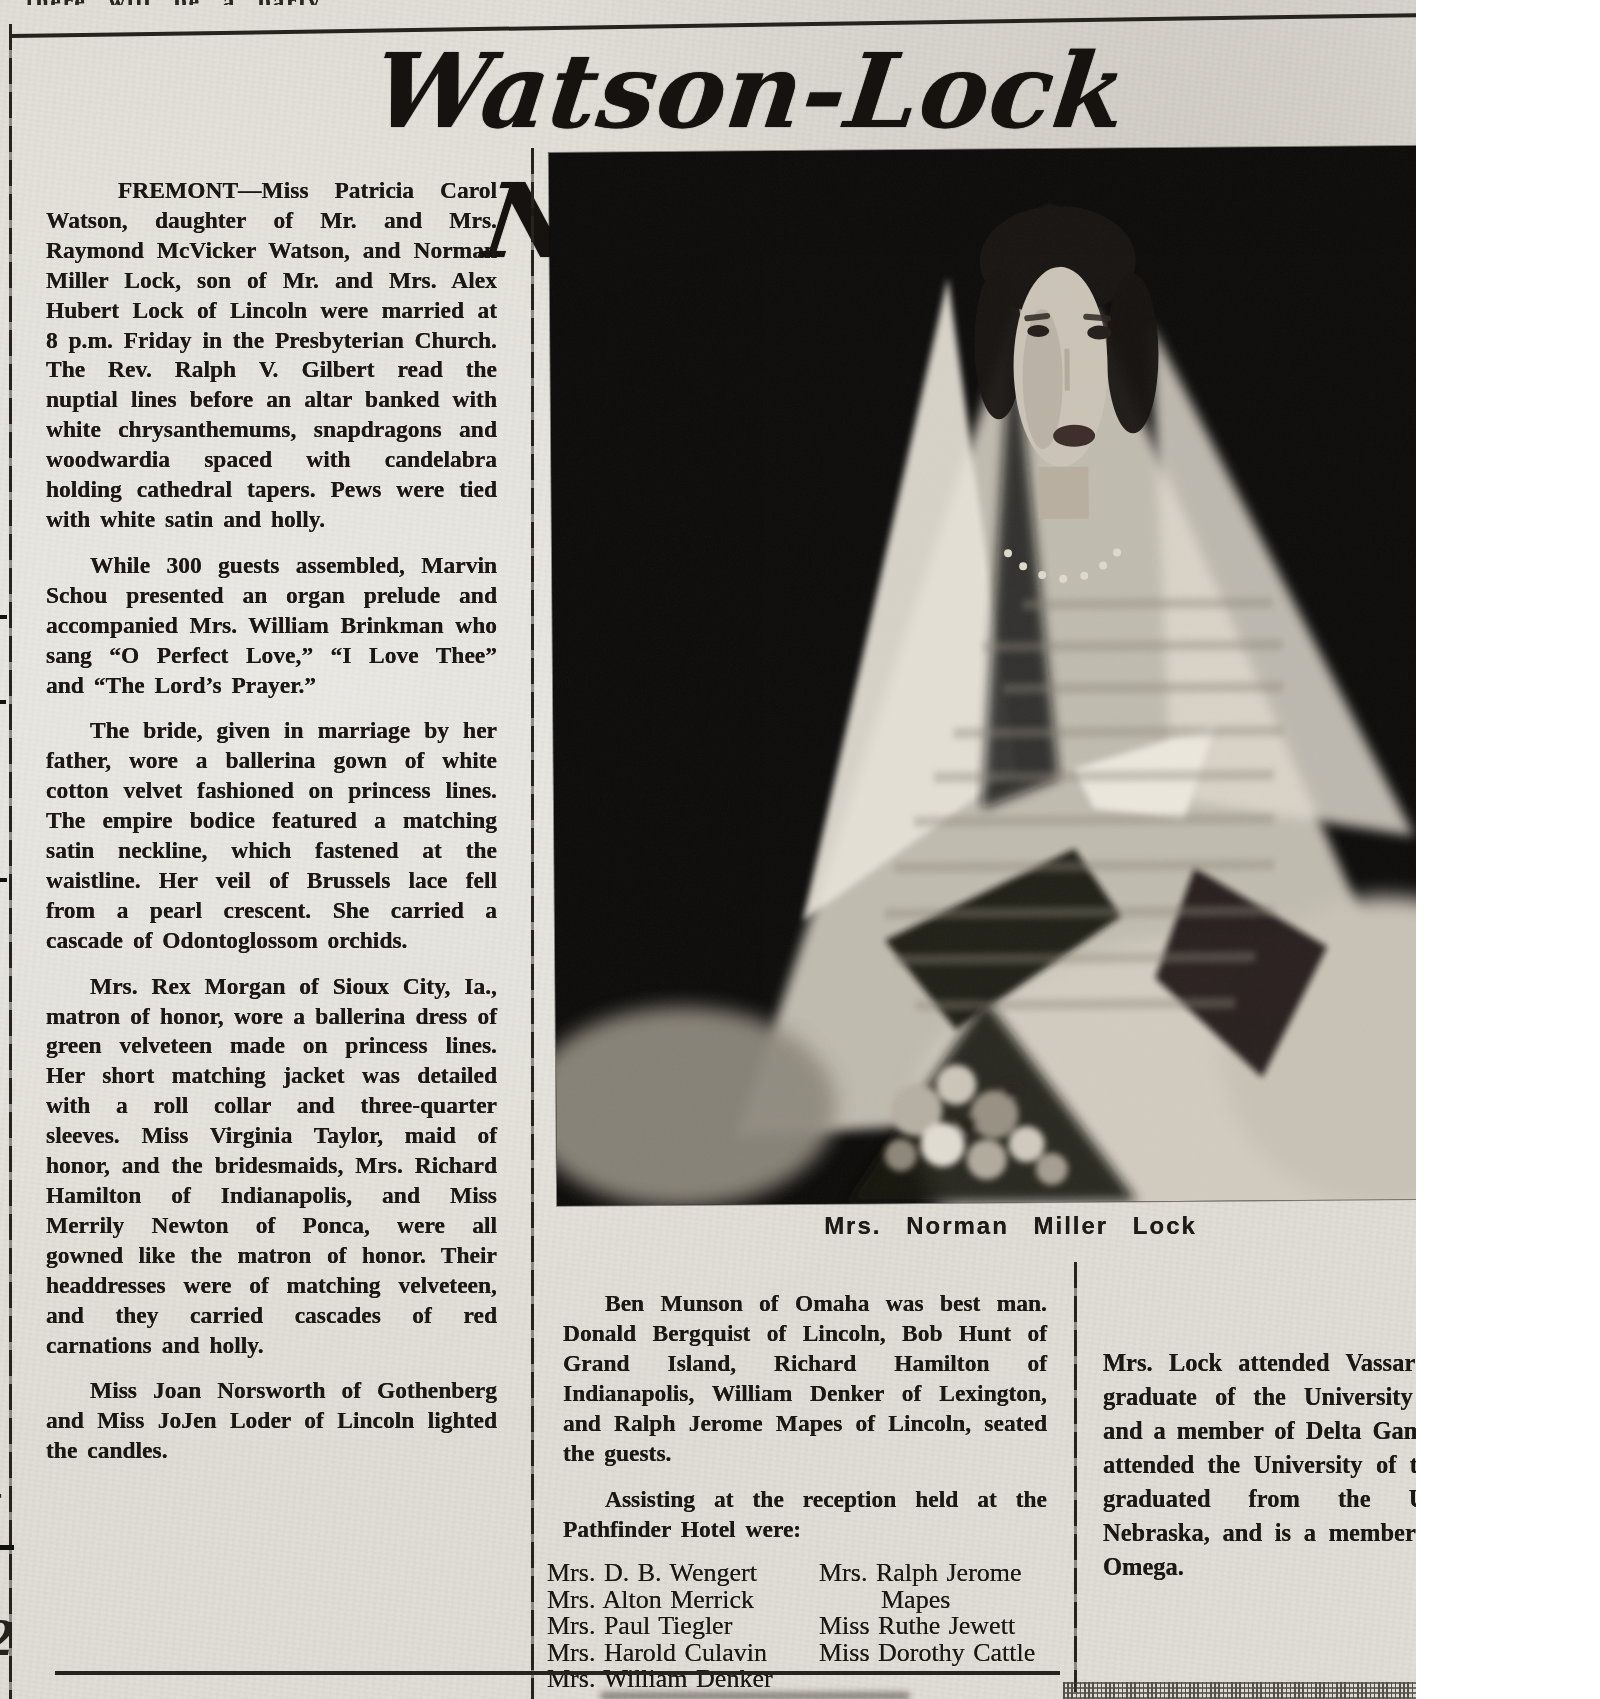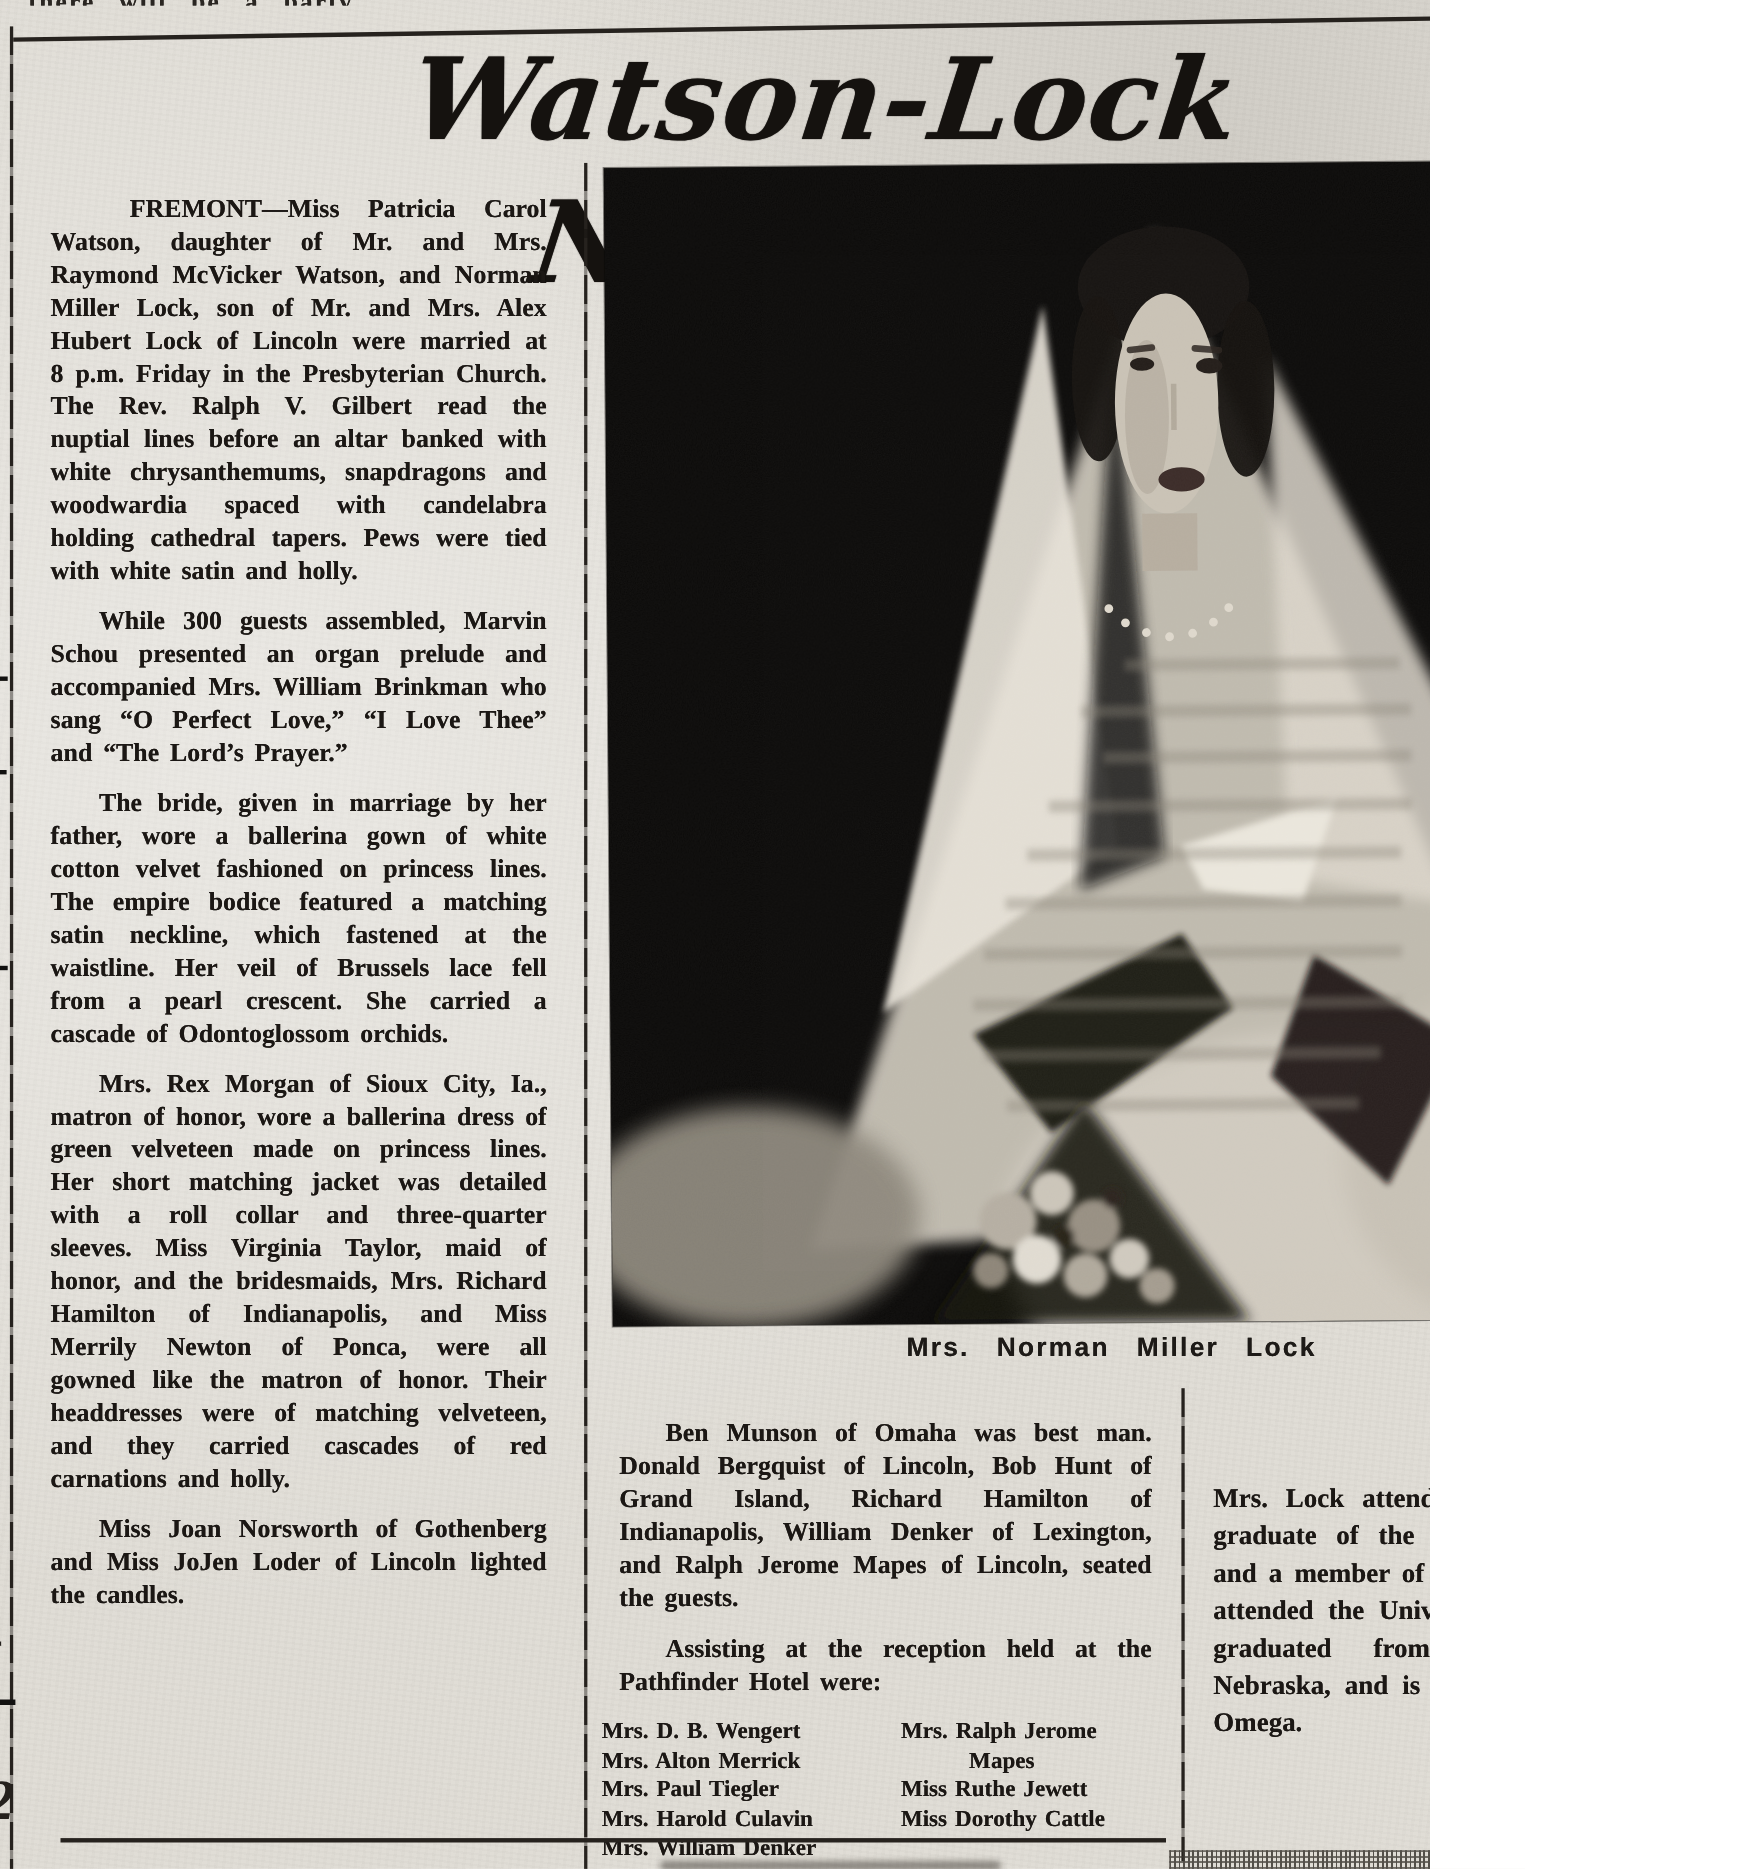--- a/index.html
+++ b/index.html
@@ -1,24 +1,24 @@
 <!DOCTYPE html>
 <html lang="en"><head>
 <meta charset="utf-8">
 <style>
   html,body{margin:0;padding:0;}
   body{width:1600px;height:1699px;overflow:hidden;
        font-family:"Liberation Serif",serif;color:#1b1714;}
-  #page{position:relative;width:1288px;height:1699px;overflow:hidden;
+  #page{position:relative;width:1416px;height:1699px;overflow:hidden;
         background:
           radial-gradient(ellipse at 18% 40%, rgba(255,255,255,.35) 0%, rgba(255,255,255,0) 55%),
           radial-gradient(ellipse at 85% 10%, rgba(70,65,58,.10) 0%, rgba(0,0,0,0) 40%),
           repeating-linear-gradient(7deg, rgba(40,35,30,.018) 0 2px, rgba(0,0,0,0) 2px 5px),
           repeating-linear-gradient(96deg, rgba(40,35,30,.015) 0 3px, rgba(0,0,0,0) 3px 7px),
-          #e0ddd6; padding-left: 12px;}
+          #e0ddd6;}
   .ink{color:#1b1714;text-shadow:0 0 .6px rgba(27,23,20,.85);}
   
   .vrule,.hrule{position:absolute;background:#26221e;}
   .broken{background:repeating-linear-gradient(180deg,#26221e 0 26px, rgba(38,34,30,.45) 26px 34px);}
   
   #headline{position:absolute;left:150px;top:26px;width:1200px;height:140px;
     font-family:"DejaVu Serif",serif;font-style:italic;font-weight:700;
     font-size:103px;line-height:130px;text-align:center;
     transform:skewX(-7deg);letter-spacing:1px;color:#15120f;
     text-shadow:0 0 1px rgba(21,18,15,.9);}
@@ -30,22 +30,22 @@
   .col p{margin:16px;}
   #left-col{left:30px;top:160px;width:483px;font-size:23.5px;line-height:29.9px;word-spacing:4px;}
   #left-col p{text-indent:44px;}
   #left-col p.first{text-indent:72px;}
   #mid-col{left:547px;top:1272px;width:516px;font-size:23.5px;line-height:30px;word-spacing:4px;}
   #mid-col p{text-indent:42px;}
   #right-col{left:1087px;top:1330px;width:505px;font-size:24.5px;line-height:34px;word-spacing:4px;}
   #right-col p{text-indent:0;}
   #right-col p + p{text-indent:42px;}
   
-  #helpers{display:flex;margin-top:8px;font-size:21px;line-height:26.5px;
-    font-weight:700;text-align:left;word-spacing:2px;}
+  #helpers{display:flex;margin-top:8px;font-size:26px;line-height:26.5px;
+    font-weight:400;text-align:left;word-spacing:2px;}
   #helpers .hcol{list-style:none;margin:0;padding:0;}
   #helpers .hcol.l{width:272px;}
   #helpers .hcol.r{width:244px;}
   #helpers li{padding-left:62px;text-indent:-62px;}
   
   #photo{position:absolute;left:553px;top:149px;width:985px;height:1053px;
     transform:rotate(-0.45deg);background:#0b0a09;box-shadow:0 0 0 1px rgba(20,18,15,.5);}
   #caption{position:absolute;left:553px;top:1212px;width:985px;text-align:center;
     font-family:"Liberation Sans",sans-serif;font-weight:700;font-size:24px;
     letter-spacing:2px;word-spacing:16px;color:#1d1a17;padding-right:70px;box-sizing:border-box;}

